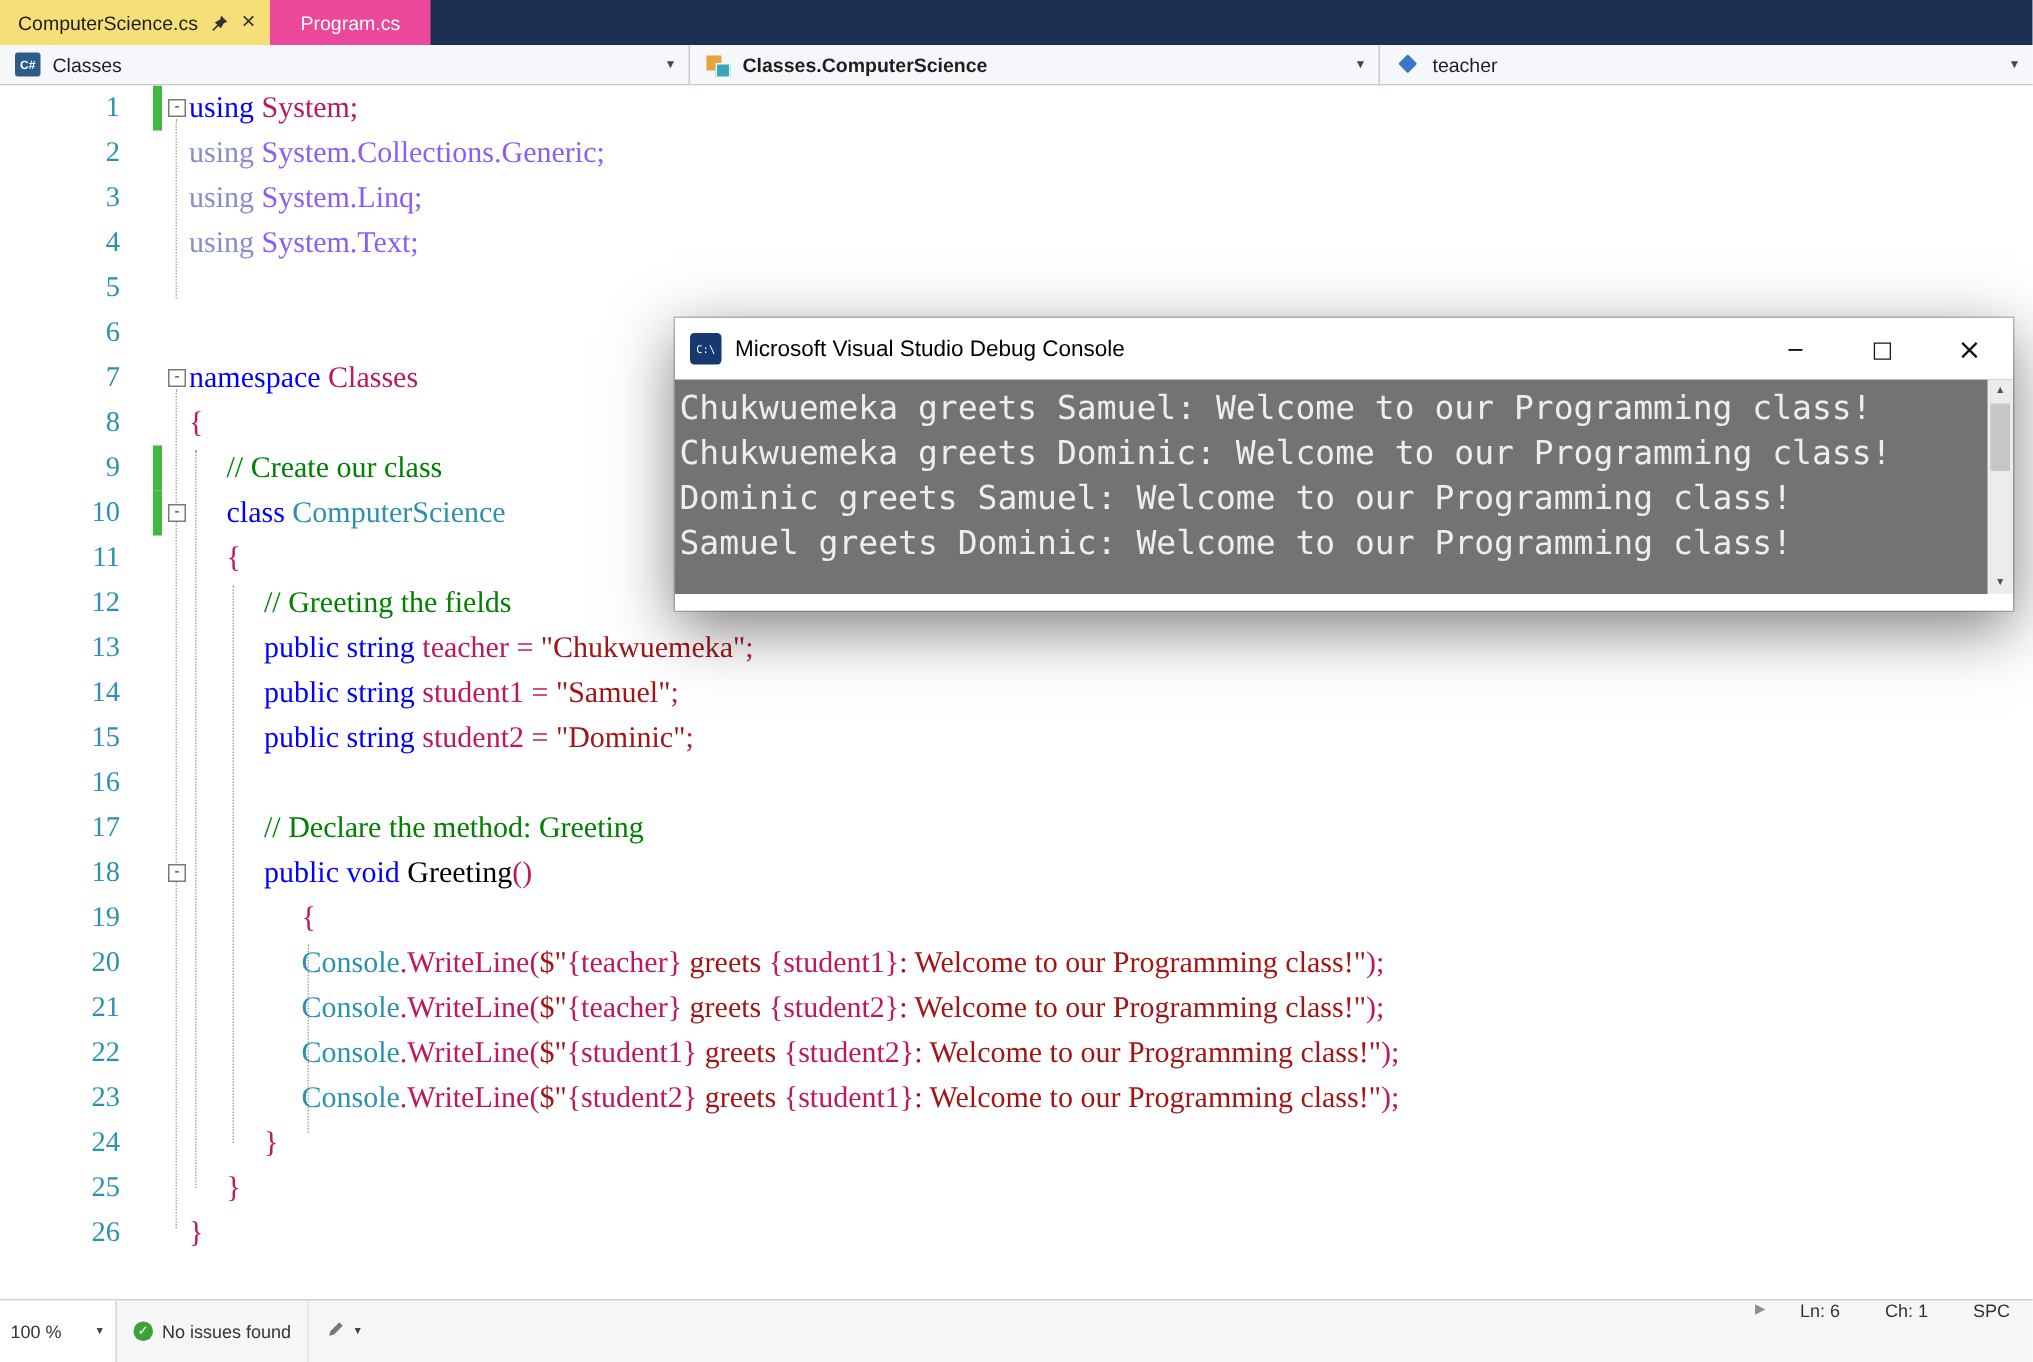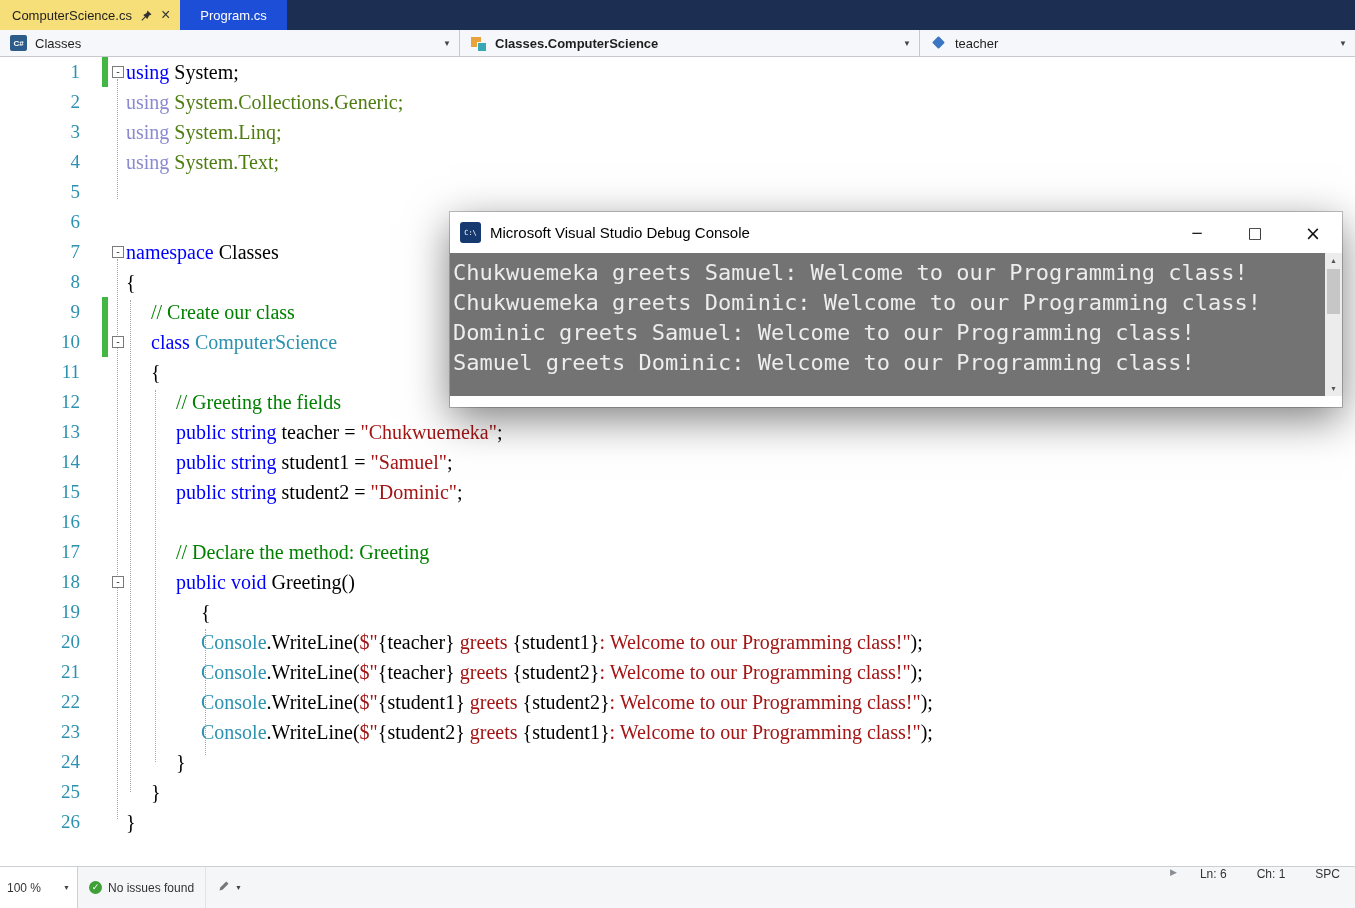--- a/index.html
+++ b/index.html
@@ -5,21 +5,21 @@
   html,body{margin:0;padding:0;}
   body{
     width:1355px;height:908px;position:relative;overflow:hidden;
     background:#ffffff;font-family:"Liberation Sans",sans-serif;
   }
 
   
   .tabstrip{position:absolute;top:0;left:0;right:0;height:30px;background:#1c2e52;display:flex;align-items:stretch;}
   .tab{display:flex;align-items:center;font-size:13px;white-space:nowrap;}
   .tab-active{background:#f6de79;color:#1e1e1e;gap:8px;padding:0 10px 0 12px;}
-  .tab-inactive{background:#1d4ed8;color:#ffffff;padding:0 20px;}
+  .tab-inactive{background:#ec4899;color:#ffffff;padding:0 20px;}
   .tab .close{font-size:16px;line-height:1;color:#333;}
   .tab .pin svg{display:block;}
 
   
   .navbar{position:absolute;top:30px;left:0;right:0;height:27px;background:#eef1f5;border-bottom:1px solid #c6c9ce;display:flex;box-sizing:border-box;}
   .combo{display:flex;align-items:center;gap:8px;padding:0 10px;font-size:13px;color:#1e1e1e;border-right:1px solid #c6c9ce;position:relative;background:#f5f7fa;box-sizing:border-box;}
   .combo-project{width:460px;}
   .combo-type{width:460px;font-weight:bold;}
   .combo-member{flex:1;border-right:none;}
   .combo .arrow{position:absolute;right:8px;top:50%;transform:translateY(-50%);font-size:8px;color:#444;}
@@ -33,27 +33,27 @@
   
   .editor{position:absolute;top:57px;left:0;right:0;bottom:25px;background:#ffffff;overflow:hidden;}
   .code-lines{position:relative;z-index:1;}
   .code-row{display:flex;height:30px;line-height:30px;}
   .ln{width:80px;flex:none;text-align:right;color:#2b91af;font-family:"Liberation Serif",serif;font-size:19px;line-height:30px;}
   .lmargin{width:46px;flex:none;position:relative;}
   .changebar{position:absolute;left:22px;top:0;width:6px;height:30px;background:#42b842;}
   .foldbox{position:absolute;left:32px;top:9px;width:12px;height:12px;border:1px solid #7a7a7a;background:#fff;color:#333;font-family:"DejaVu Sans Mono",monospace;font-size:10px;line-height:10px;text-align:center;box-sizing:border-box;}
   .code{font-family:"Liberation Serif",serif;font-size:20px;line-height:30px;white-space:pre;color:#1e1e1e;}
   .c-kw{color:#0000ff}
-  .c-pl{color:#000000}
+  .c-pl{color:#be185d}
   .c-cm{color:#008000}
   .c-ty{color:#2b91af}
   .c-st{color:#a31515}
   .c-mth{color:#000000}
   .c-kwd{color:#8a8ad0}
-  .c-dim{color:#4d7c0f}
+  .c-dim{color:#8b5cf6}
   .iguide{position:absolute;width:0;border-left:1px dotted #a8a8a8;z-index:0;}
 
   
   .console-win{position:absolute;left:450px;top:212px;width:892px;background:#fff;z-index:5;
     box-shadow:0 12px 40px rgba(0,0,0,.5),0 0 0 1px rgba(0,0,0,.22);}
   .console-title{height:41px;display:flex;align-items:center;padding-left:10px;gap:9px;font-size:15px;color:#000;background:#fff;}
   .console-icon{width:21px;height:21px;background:#16396f;color:#fff;display:flex;align-items:center;justify-content:center;font-family:"DejaVu Sans Mono",monospace;font-size:7px;border-radius:3px;flex:none;}
   .win-btns{margin-left:auto;display:flex;height:100%;}
   .win-btn{width:58px;display:flex;align-items:center;justify-content:center;font-family:"DejaVu Sans",sans-serif;font-size:15px;color:#111;}
   .win-btn.close-btn{font-size:19px;}

